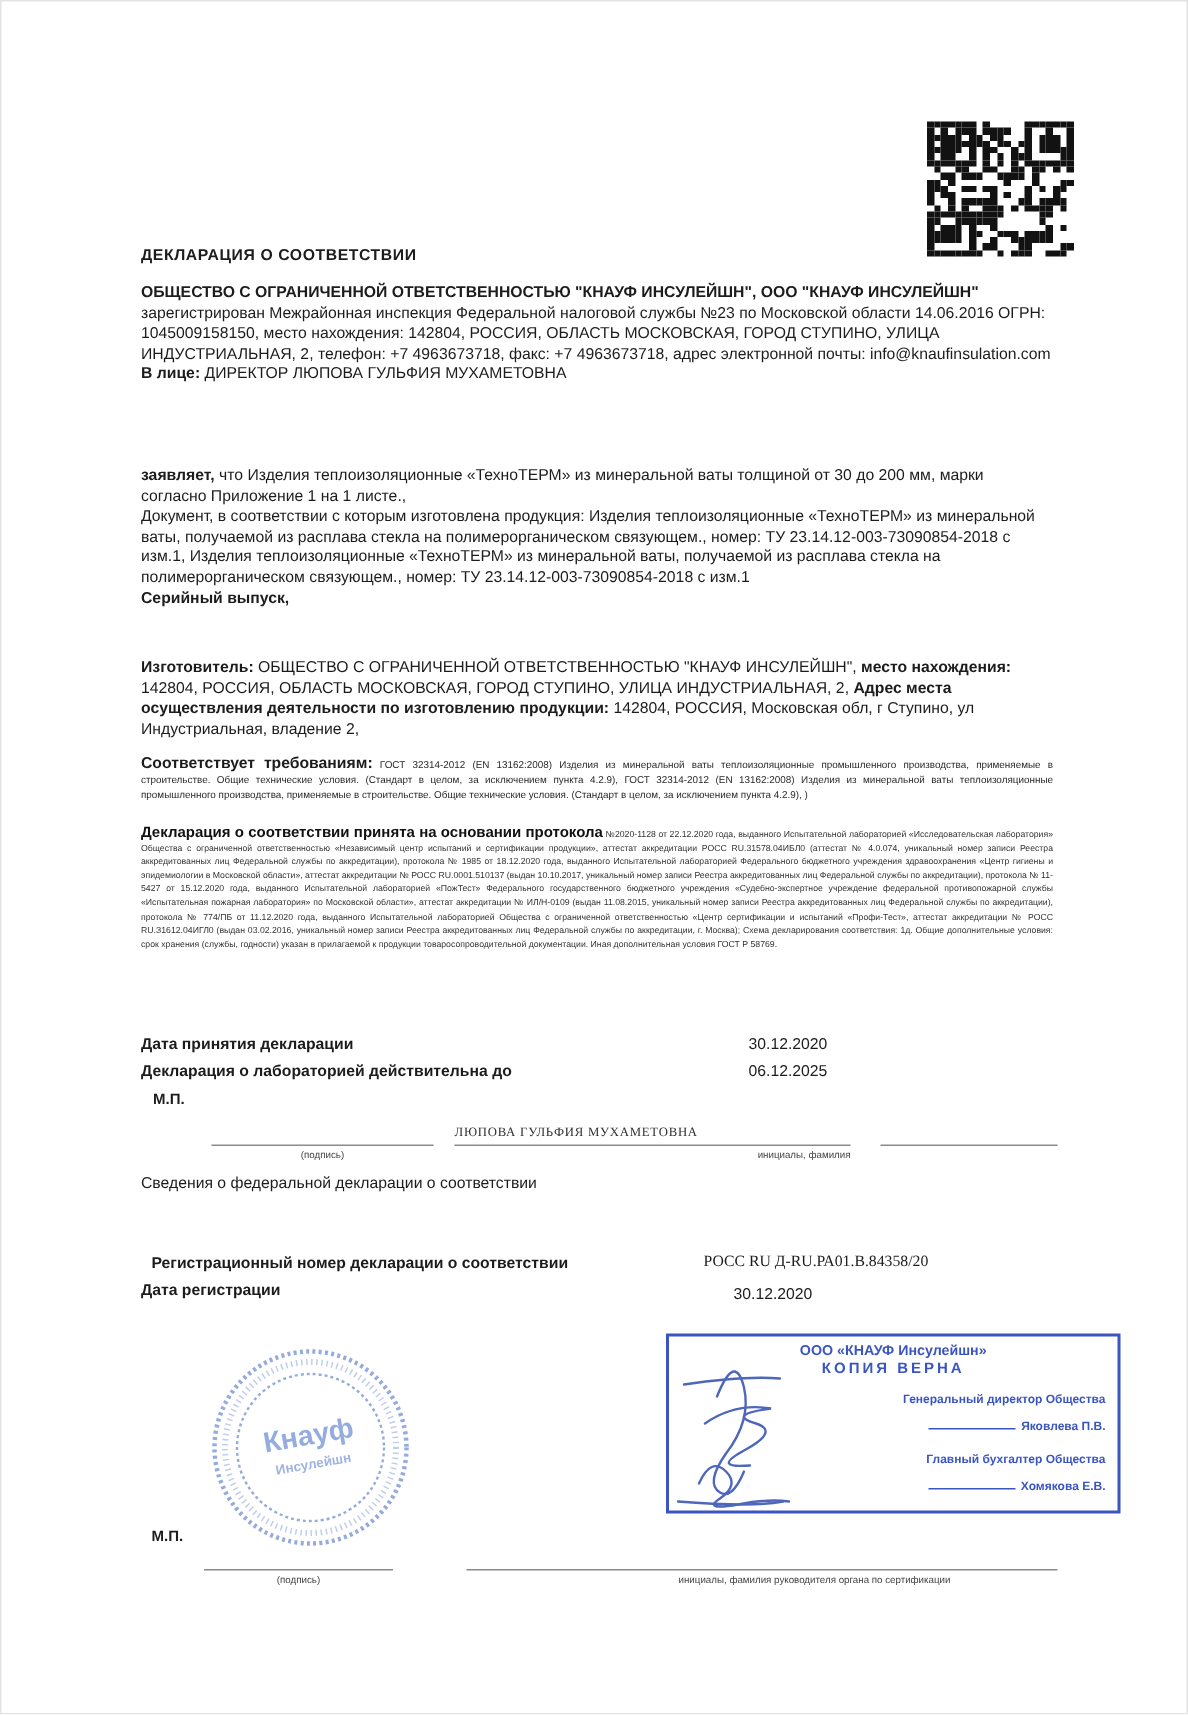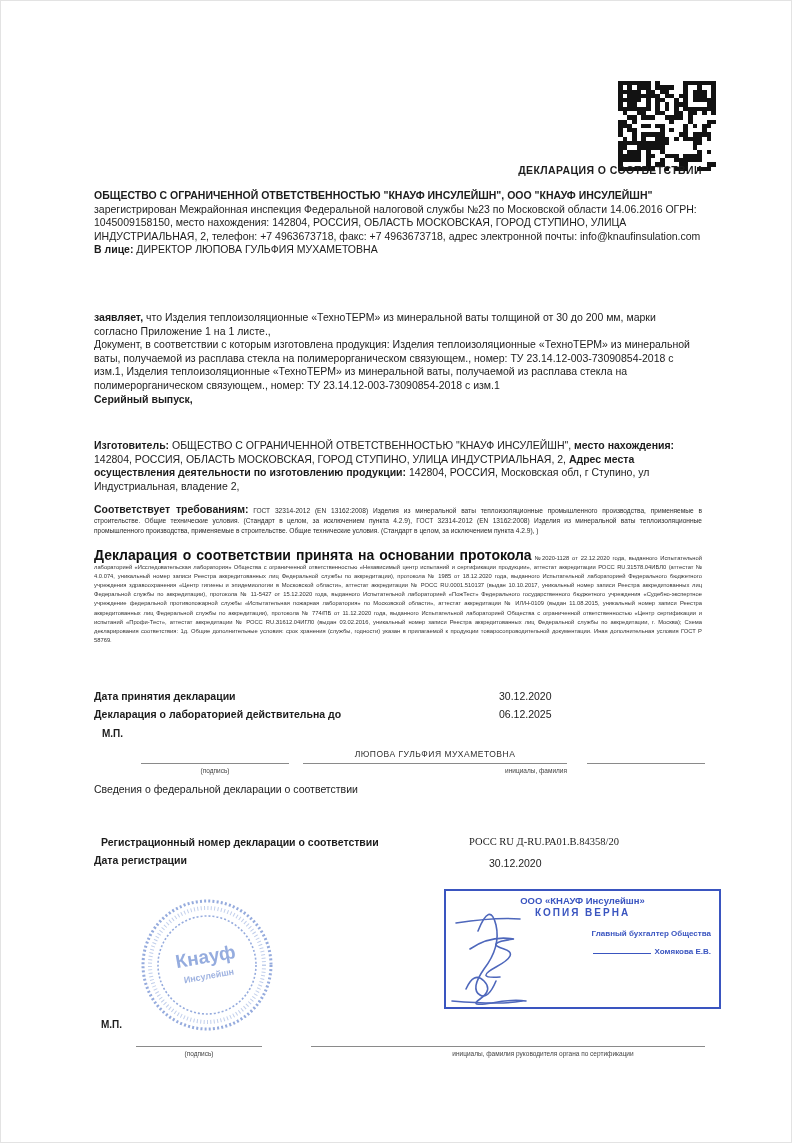--- a/index.html
+++ b/index.html
@@ -3,33 +3,33 @@
 <meta charset="utf-8">
 <style>
   html,body{margin:0;padding:0;background:#ffffff;}
   .page{
     position:relative;width:792px;height:1143px;background:#fff;
     font-family:"Liberation Sans", sans-serif;color:#1c1c1c;
     border:1px solid #e3e3e3;box-sizing:border-box;overflow:hidden;
   }
   .abs{position:absolute;}
   .content-col{left:93px;width:608px;}
-  .title{font-size:10.5px;font-weight:bold;text-align:right;letter-spacing:.4px;}
+  .title{font-size:10.5px;font-weight:bold;text-align:left;letter-spacing:.4px;}
   .body-par{font-size:10.5px;line-height:13.6px;text-align:left;}
   .b{font-weight:bold;}
   .caps{font-weight:bold;}
   .small-par{font-size:6.6px;line-height:10px;text-align:justify;color:#2a2a2a;}
   .small-par .lead{font-size:10.5px;font-weight:bold;color:#1c1c1c;}
   .tiny-par{font-size:5.8px;line-height:9.1px;text-align:justify;color:#333;}
-  .tiny-par .lead{font-size:14px;font-weight:bold;color:#111;}
+  .tiny-par .lead{font-size:10px;font-weight:bold;color:#111;}
   .kv-label{font-size:10.5px;font-weight:bold;}
   .kv-value{font-size:10.5px;}
   .sig-line{border-bottom:1.5px solid #8a8a8a;height:0;}
   .sig-caption{font-size:6.5px;color:#444;text-align:center;}
-  .sig-name{font-size:8.5px;color:#2e2e2e;text-align:center;letter-spacing:.5px;}
+  .sig-name{font-size:8.5px;color:#2e2e2e;letter-spacing:.5px;font-family:Liberation Serif, serif;}
   .section-head{font-size:10.5px;}
   .mp{font-size:10px;font-weight:bold;}
   
   .qr{display:grid;grid-template-columns:repeat(21,1fr);grid-template-rows:repeat(21,1fr);
       width:98px;height:90px;}
   .qr div{background:transparent;}
   .qr div.qm{background:#121212;}
   
   .copy-stamp{
     border:2px solid #3a55c0;color:#3a55c0;box-sizing:border-box;
@@ -543,24 +543,28 @@
   <svg class="abs round-stamp" style="left:138px;top:896px;" width="136" height="136" viewBox="0 0 136 136">
     <circle cx="68" cy="68" r="64" fill="none" stroke="#8aa2da" stroke-width="3" stroke-dasharray="2 2.2"></circle>
     <circle cx="68" cy="68" r="57" fill="none" stroke="#9db2e0" stroke-width="4" stroke-dasharray="1 2.4" opacity="0.7"></circle>
     <circle cx="68" cy="68" r="49" fill="none" stroke="#8aa2da" stroke-width="1.6" stroke-dasharray="2 2"></circle>
     <g transform="rotate(-10 68 68)" opacity="0.9">
       <text x="68" y="66" text-anchor="middle" font-family="Liberation Sans, sans-serif" font-size="19" font-weight="bold" fill="#7e9ad8">Кнауф</text>
       <text x="68" y="82" text-anchor="middle" font-family="Liberation Sans, sans-serif" font-size="9" font-weight="bold" fill="#8aa2da">Инсулейшн</text>
     </g>
   </svg>
 
-  <div class="abs stamp-wrap" style="left:443px;top:888px;width:277px;">
+  <div class="abs stamp-wrap" style="left:443px;top:888px;width:303px;">
     <div class="copy-stamp" style="height:120px;">
       <div class="org">ООО «КНАУФ Инсулейшн»</div>
       <div class="copy">КОПИЯ ВЕРНА</div>
+      <div class="role-block">
+        <span class="role">Генеральный директор Общества</span><br>
+        <span class="name-row"><span class="uline"></span><span>Яковлева П.В.</span></span>
+      </div>
       <div class="role-block">
         <span class="role">Главный бухгалтер Общества</span><br>
         <span class="name-row"><span class="uline"></span><span>Хомякова Е.В.</span></span>
       </div>
     </div>
 
     <svg style="position:absolute;left:-18px;top:4px;" width="180" height="120" viewBox="0 0 180 120">
       <g fill="none" stroke="#2f4db0" stroke-width="1.6" stroke-linecap="round" opacity="0.85">
         <path d="M52 38 q12 -30 18 -6 q5 22 -12 44 q-14 20 -4 26 q8 5 16 -14"></path>
         <path d="M44 56 q20 -14 44 -10 q-30 4 -10 10 q16 5 -8 18 q-22 12 4 10"></path>

